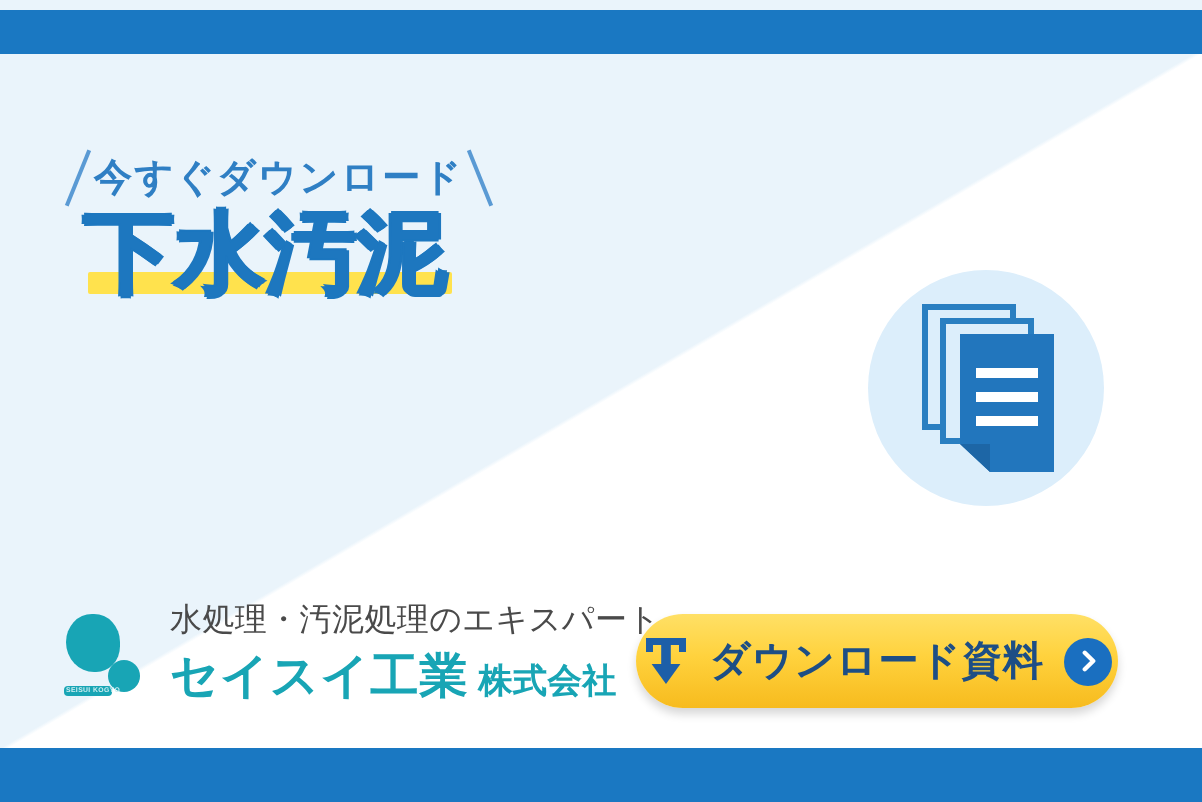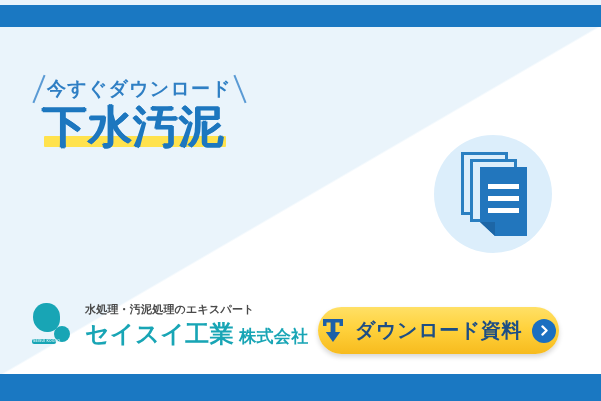--- a/index.html
+++ b/index.html
@@ -72,21 +72,21 @@
   .hl-mark{
     position:absolute;left:2px;right:-2px;bottom:3px;
     height:11px;background:#ffe24d;
     z-index:0;border-radius:1px;
   }
   .hl-text{
     position:relative;z-index:1;
     display:block;
     color:#1d77bf;
     font-size:45px;
-    font-weight:400;
+    font-weight:700;
     letter-spacing:0.5px;
     text-shadow:
       1.2px 0 0 #1d77bf,-1.2px 0 0 #1d77bf,
       0 1.2px 0 #1d77bf,0 -1.2px 0 #1d77bf;
     white-space:nowrap;
   }
 
   
   .logo{
     position:absolute;left:30px;top:300px;
@@ -111,21 +111,21 @@
     width:24px;height:5px;background:#18a5b5;border-radius:2px;
   }
   .drop-bar-txt{
     position:absolute;left:3px;top:39px;
     font-size:3.4px;color:#cdeef2;letter-spacing:.2px;
     line-height:5px;font-weight:700;
     white-space:nowrap;
   }
   .logo-text{display:flex;flex-direction:column;gap:1px;}
   .logo-tagline{
-    color:#4a4a4a;font-size:11px;font-weight:700;letter-spacing:.2px;
+    color:#4a4a4a;font-size:16px;font-weight:400;letter-spacing:.2px;
     white-space:nowrap;
   }
   .logo-name{
     display:flex;align-items:baseline;gap:5px;
     white-space:nowrap;
   }
   .logo-name-main{
     color:#18a5b5;font-size:24px;font-weight:700;letter-spacing:.5px;
   }
   .logo-name-sub{

